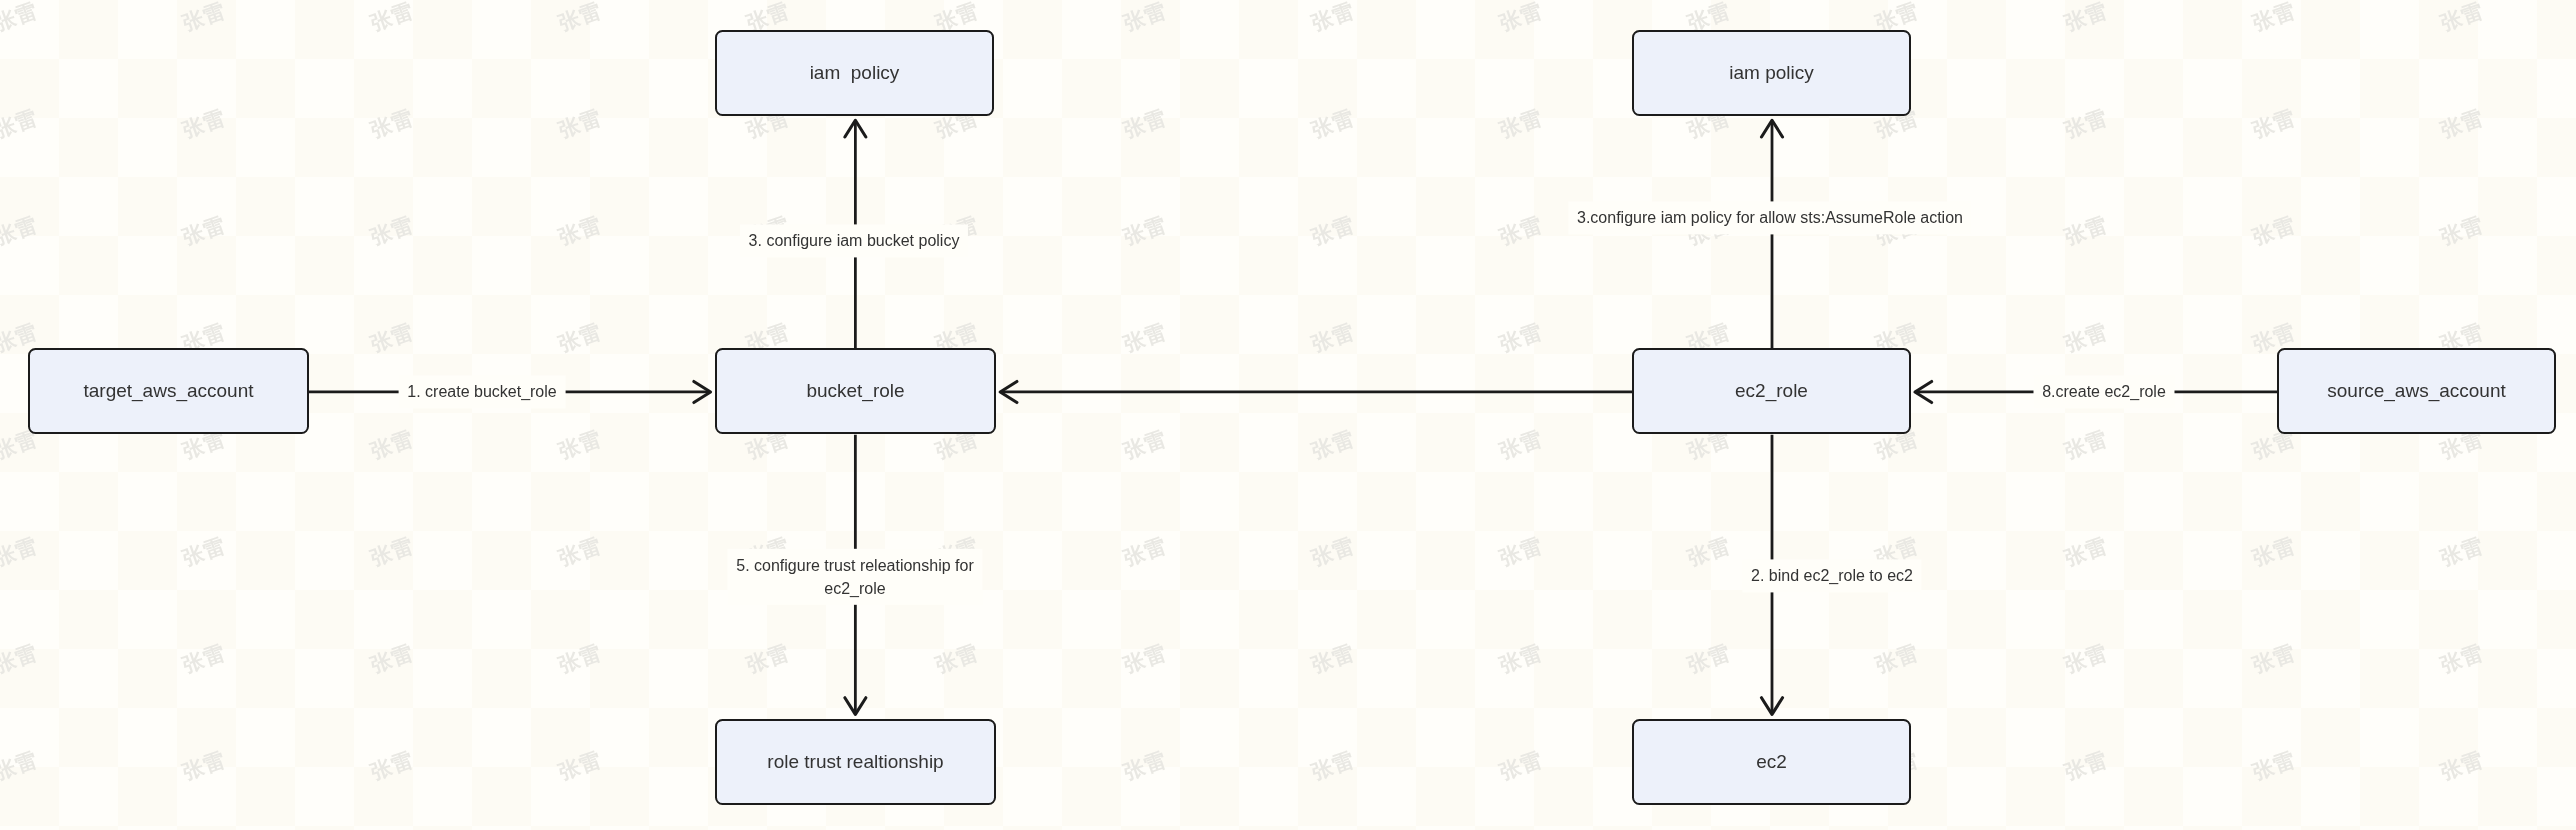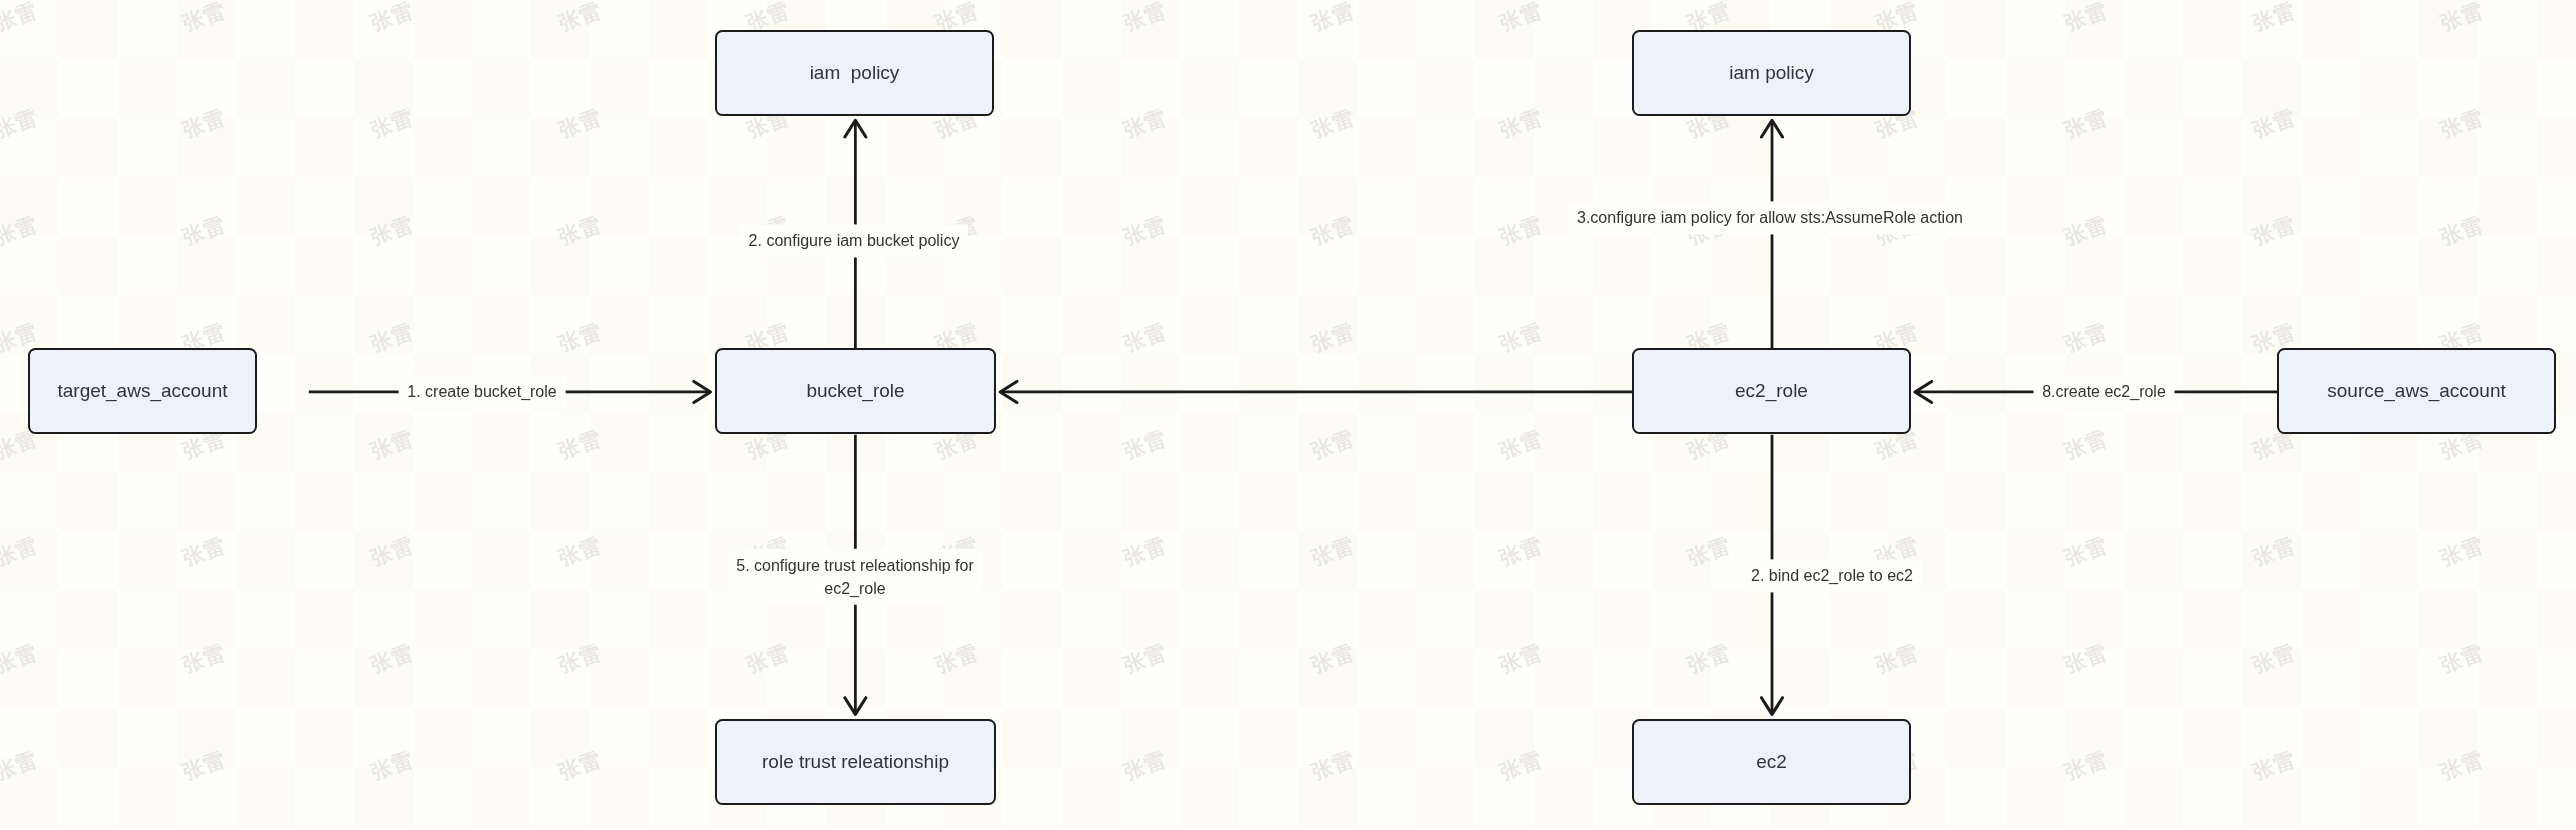--- a/index.html
+++ b/index.html
@@ -191,35 +191,35 @@
 
     <line x1="2863" y1="563" x2="2863" y2="196" stroke="#1b1b1b" stroke-width="4.5" marker-end="url(#arrow)"></line>
 
     <line x1="2863" y1="702" x2="2863" y2="1152" stroke="#1b1b1b" stroke-width="4.5" marker-end="url(#arrow)"></line>
   </svg>
 
   <div class="node" style="left:715px;top:30px;width:279px;height:86px;">iam  policy</div>
 
   <div class="node" style="left:1632px;top:30px;width:279px;height:86px;">iam policy</div>
 
-  <div class="node" style="left:28px;top:348px;width:229px;height:86px;">target_aws_account</div>
+  <div class="node" style="left:28px;top:348px;width:281px;height:86px;">target_aws_account</div>
 
   <div class="node" style="left:715px;top:348px;width:281px;height:86px;">bucket_role</div>
 
   <div class="node" style="left:1632px;top:348px;width:279px;height:86px;">ec2_role</div>
 
   <div class="node" style="left:2277px;top:348px;width:279px;height:86px;">source_aws_account</div>
 
-  <div class="node" style="left:715px;top:719px;width:281px;height:86px;">role trust releationship</div>
+  <div class="node" style="left:715px;top:719px;width:281px;height:86px;">role trust realtionship</div>
 
   <div class="node" style="left:1632px;top:719px;width:279px;height:86px;">ec2</div>
 
   <div class="edge-label" style="left:482px;top:392px;">1. create bucket_role</div>
 
-  <div class="edge-label" style="left:854px;top:241px;">2. configure iam bucket policy</div>
+  <div class="edge-label" style="left:854px;top:241px;">3. configure iam bucket policy</div>
 
   <div class="edge-label" style="left:855px;top:577px;max-width:347px;">5. configure trust releationship for
 ec2_role</div>
 
 
   <div class="edge-label" style="left:2104px;top:392px;">8.create ec2_role</div>
 
   <div class="edge-label" style="left:1770px;top:218px;">3.configure iam policy for allow sts:AssumeRole action</div>
 
   <div class="edge-label" style="left:1832px;top:576px;">2. bind ec2_role to ec2</div>

